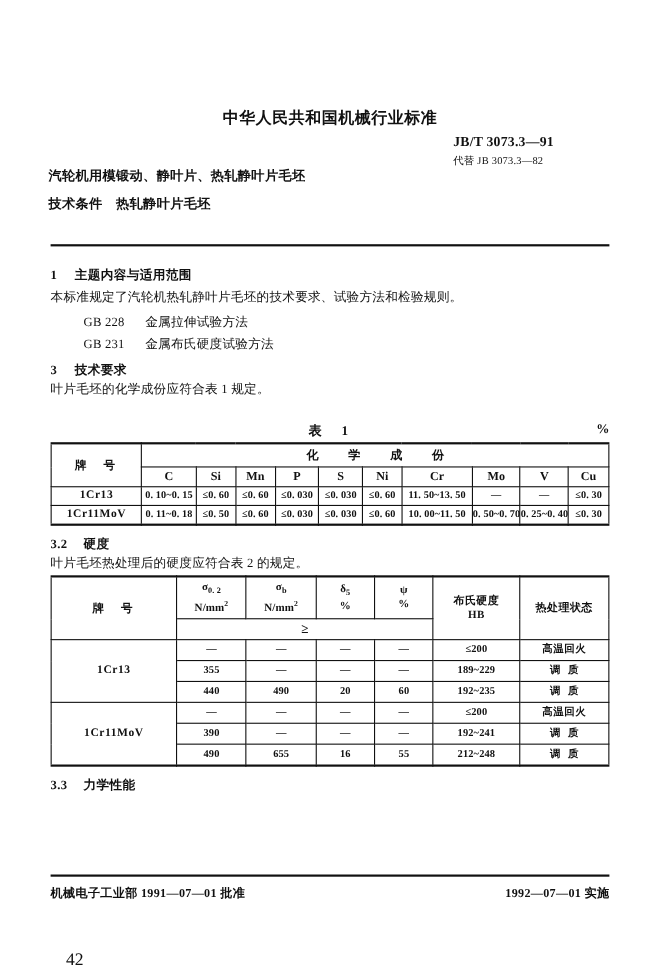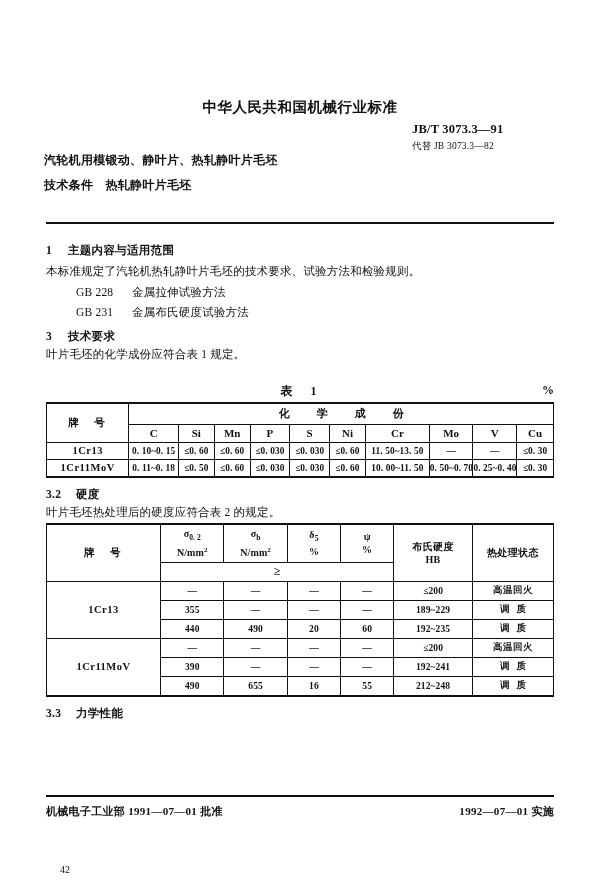--- a/index.html
+++ b/index.html
@@ -186,21 +186,21 @@
     font-size: 11px;
     font-weight: bold;
     display: flex;
     justify-content: space-between;
     letter-spacing: 0.3px;
   }
   .pageno {
     position: absolute;
     left: 60px;
     top: 864px;
-    font-size: 10px;
+    font-size: 16px;
   }
 </style>
 </head>
 <body>
 
 <div class="page">
 
   <div class="hdr-org">中华人民共和国机械行业标准</div>
 
   <div class="hdr-title">

